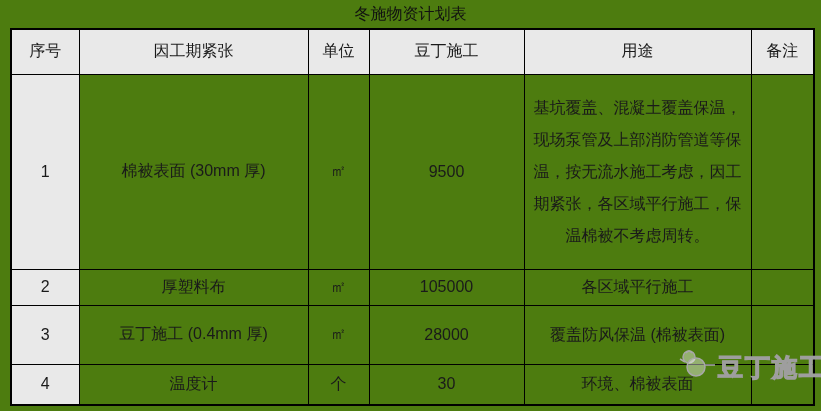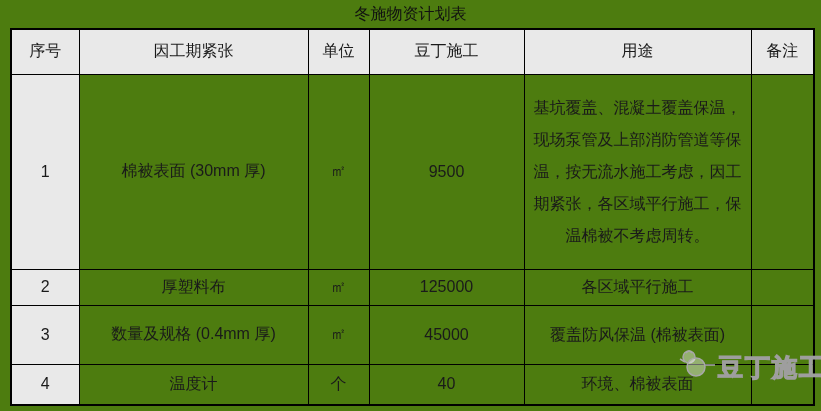--- a/index.html
+++ b/index.html
@@ -90,37 +90,37 @@
       <td>棉被表面 (30mm 厚)</td>
       <td>㎡</td>
       <td>9500</td>
       <td class="usage-long">基坑覆盖、混凝土覆盖保温，现场泵管及上部消防管道等保温，按无流水施工考虑，因工期紧张，各区域平行施工，保温棉被不考虑周转。</td>
       <td></td>
     </tr>
     <tr style="height:36px">
       <td class="col-no">2</td>
       <td>厚塑料布</td>
       <td>㎡</td>
-      <td>125000</td>
+      <td>105000</td>
       <td>各区域平行施工</td>
       <td></td>
     </tr>
     <tr style="height:59px">
       <td class="col-no">3</td>
-      <td>数量及规格 (0.4mm 厚)</td>
+      <td>豆丁施工 (0.4mm 厚)</td>
       <td>㎡</td>
-      <td>45000</td>
+      <td>28000</td>
       <td class="usage-mid">覆盖防风保温 (棉被表面)</td>
       <td></td>
     </tr>
     <tr style="height:41px">
       <td class="col-no">4</td>
       <td>温度计</td>
       <td>个</td>
-      <td>40</td>
+      <td>30</td>
       <td>环境、棉被表面</td>
       <td></td>
     </tr>
   </tbody>
     </table>
 
   <div class="watermark">
     <span>
       <svg width="40" height="36" viewBox="0 0 40 36" fill="none">
         <circle cx="13" cy="10" r="6" stroke="#a8a8a8" stroke-width="1.5" fill="rgba(255,255,255,0.4)"></circle>

